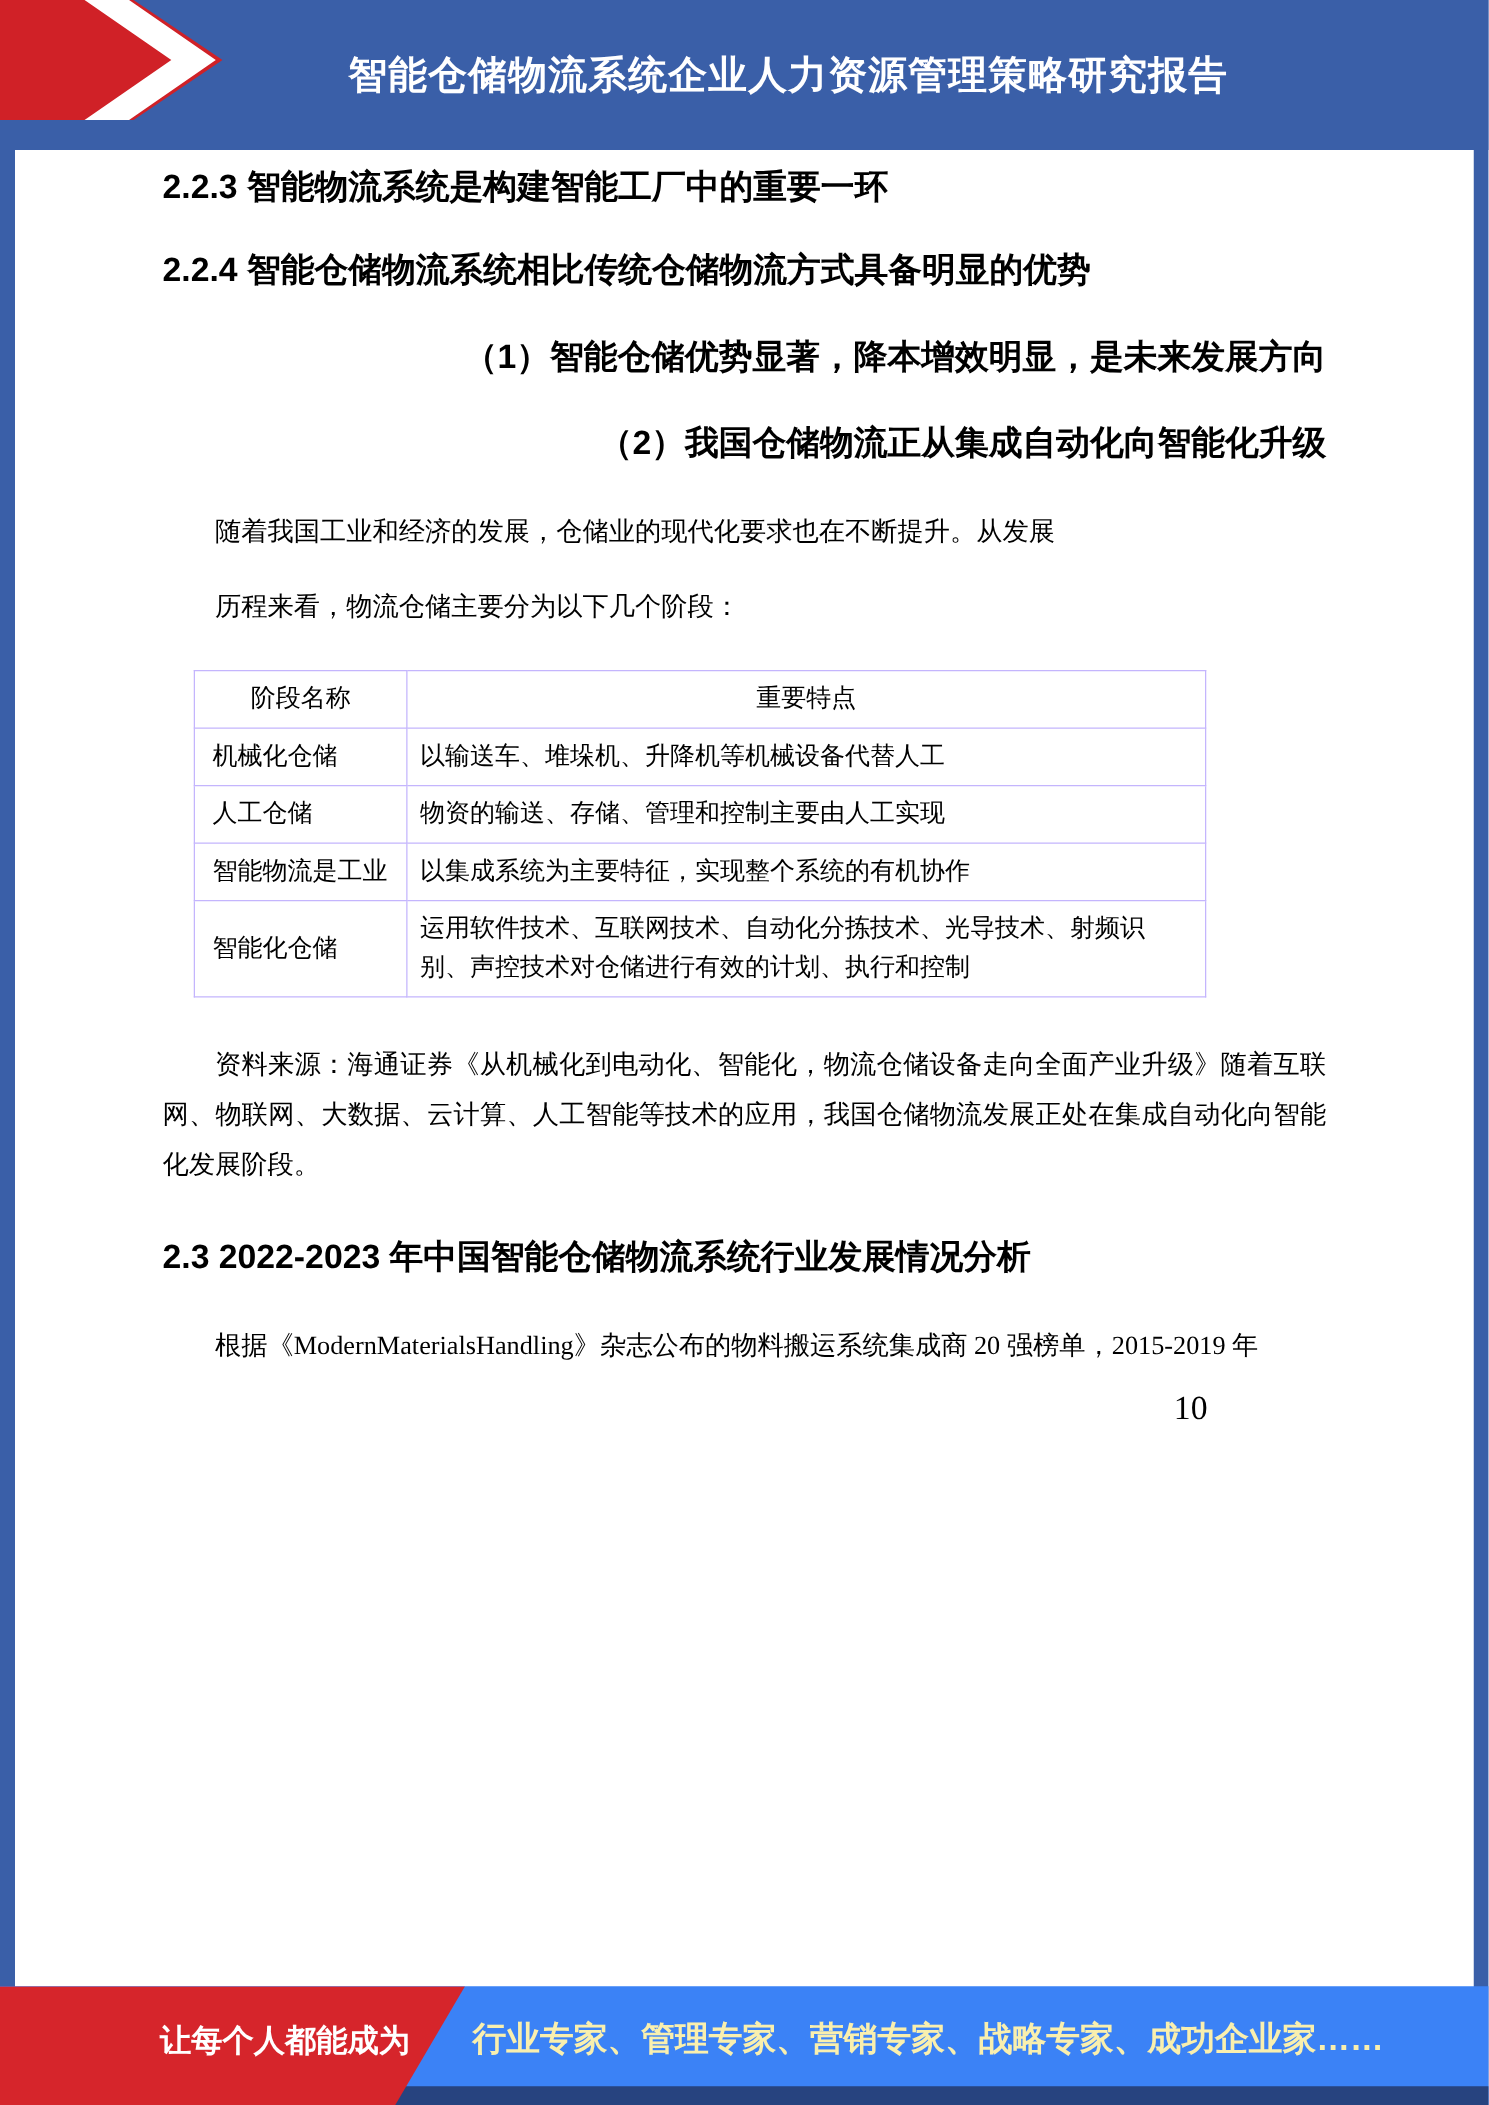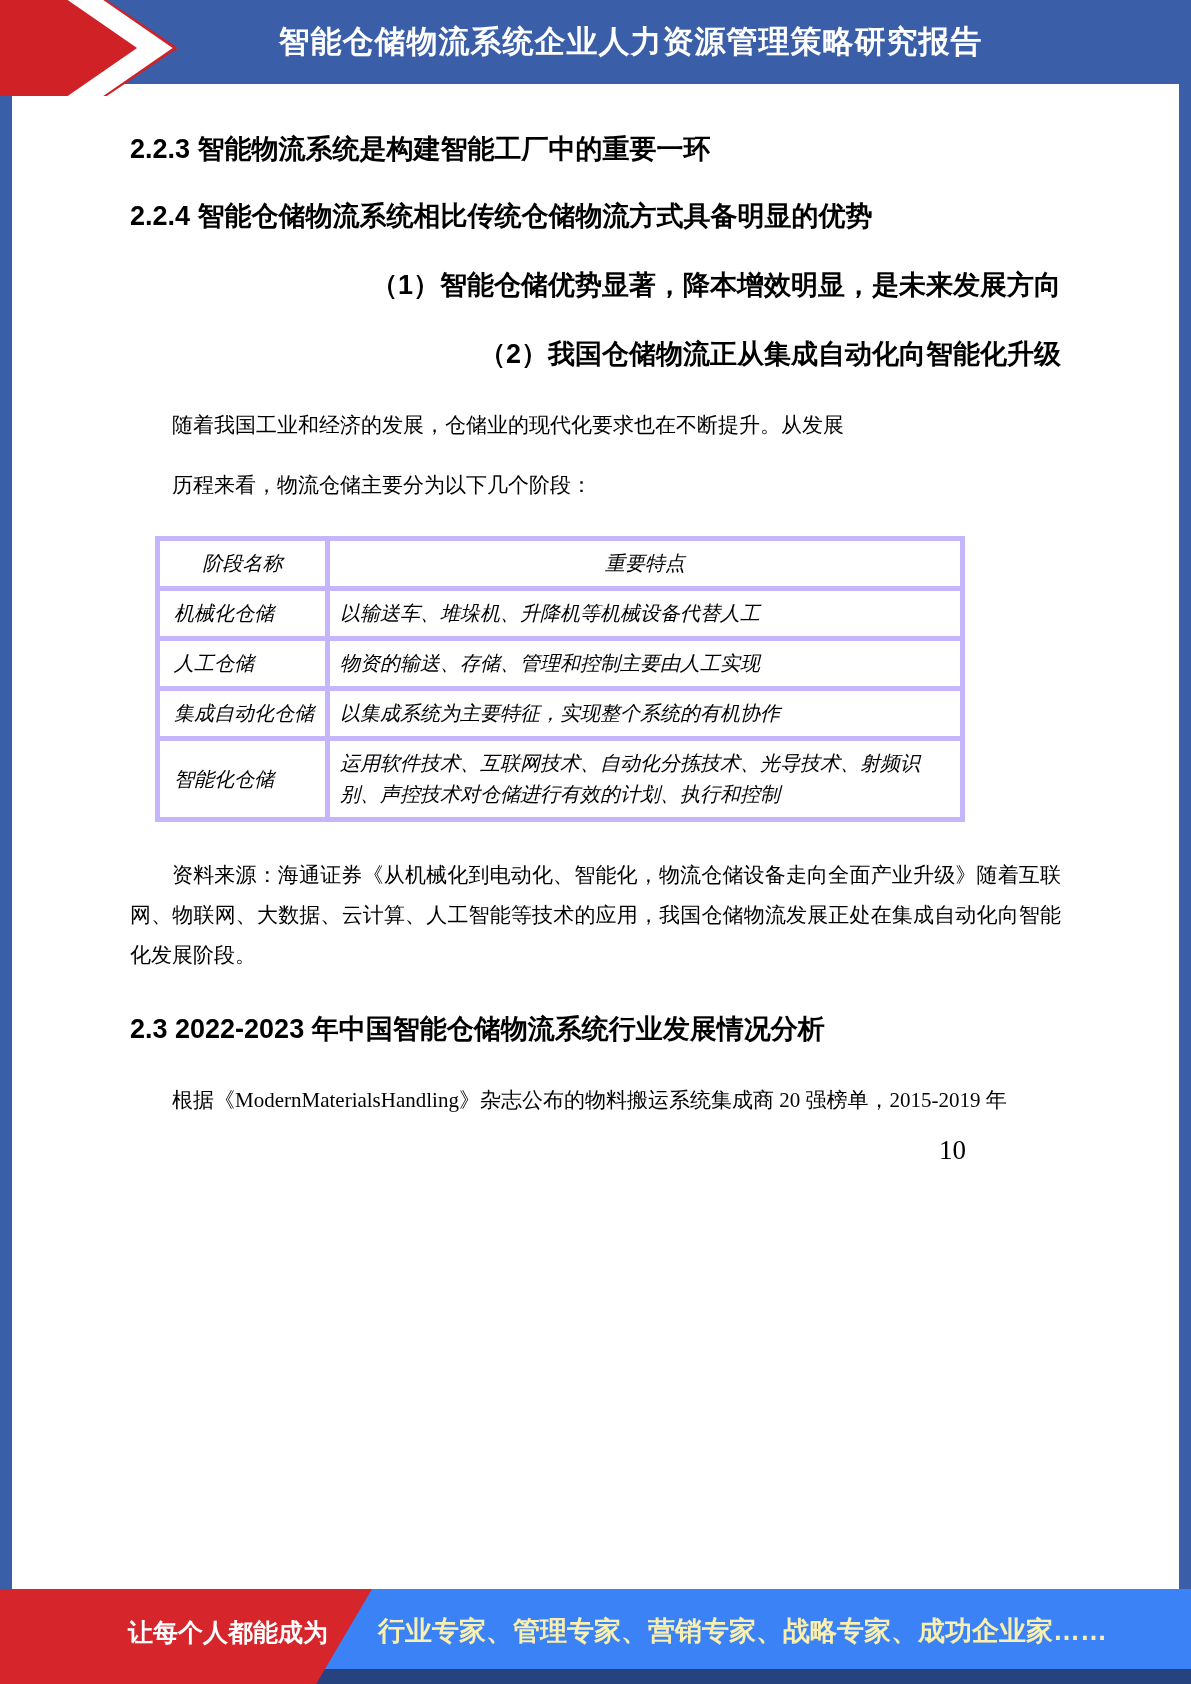--- a/index.html
+++ b/index.html
@@ -8,21 +8,21 @@
     position:relative; width:1191px; height:1684px;
     background:#ffffff; overflow:hidden;
     font-family:"Liberation Serif", serif; color:#000;
   }
   
   .side-border { position:absolute; top:0; bottom:0; width:12px; background:#3a5fa8; z-index:1; }
   .side-border.left { left:0; } .side-border.right { right:0; }
 
   
   .header {
-    position:absolute; top:0; left:0; right:0; height:84px;
+    position:absolute; top:0; left:0; right:0; height:120px;
     background:#3a5fa8; z-index:2;
     display:flex; align-items:center; justify-content:center;
     padding-left:150px; padding-right:80px;
   }
   .header-title {
     color:#ffffff; font-family:"Liberation Sans", sans-serif;
     font-weight:bold; font-size:31px; letter-spacing:1px; white-space:nowrap;
   }
   .arrow-wrap { position:absolute; left:0; top:0; width:178px; height:96px; z-index:3; }
   .arrow-red {
@@ -54,21 +54,21 @@
   }
   .para.tight { margin-top:30px; }
   .para.single { margin-top:34px; }
 
   
   .stage-table {
     width:810px; margin:30px 0 0 25px; border-collapse:collapse;
     font-size:20px; line-height:1.55;
   }
   .stage-table th, .stage-table td {
-    border:5px solid #c4b5fd; padding:7px 10px; vertical-align:middle;font-style:italic;
+    border:1px solid #c4b5fd; padding:7px 10px; vertical-align:middle;
   }
   .stage-table th { font-weight:normal; text-align:center; }
   .stage-table td.col-stage { width:170px; text-align:left; padding-left:14px; }
   .stage-table td.col-feature { text-align:left; }
 
   .page-number {
     text-align:right; padding-right:95px; margin-top:14px;
     font-size:27px; font-family:"Liberation Serif", serif;
   }
 
@@ -132,21 +132,21 @@
       <tbody>
         <tr>
           <td class="col-stage">机械化仓储</td>
           <td class="col-feature">以输送车、堆垛机、升降机等机械设备代替人工</td>
         </tr>
         <tr>
           <td class="col-stage">人工仓储</td>
           <td class="col-feature">物资的输送、存储、管理和控制主要由人工实现</td>
         </tr>
         <tr>
-          <td class="col-stage">集成自动化仓储</td>
+          <td class="col-stage">智能物流是工业</td>
           <td class="col-feature">以集成系统为主要特征，实现整个系统的有机协作</td>
         </tr>
         <tr>
           <td class="col-stage">智能化仓储</td>
           <td class="col-feature">运用软件技术、互联网技术、自动化分拣技术、光导技术、射频识 别、声控技术对仓储进行有效的计划、执行和控制</td>
         </tr>
       </tbody>
     </table>
 
     <p class="para single">资料来源：海通证券《从机械化到电动化、智能化，物流仓储设备走向全面产业升级》随着互联网、物联网、大数据、云计算、人工智能等技术的应用，我国仓储物流发展正处在集成自动化向智能化发展阶段。</p>

